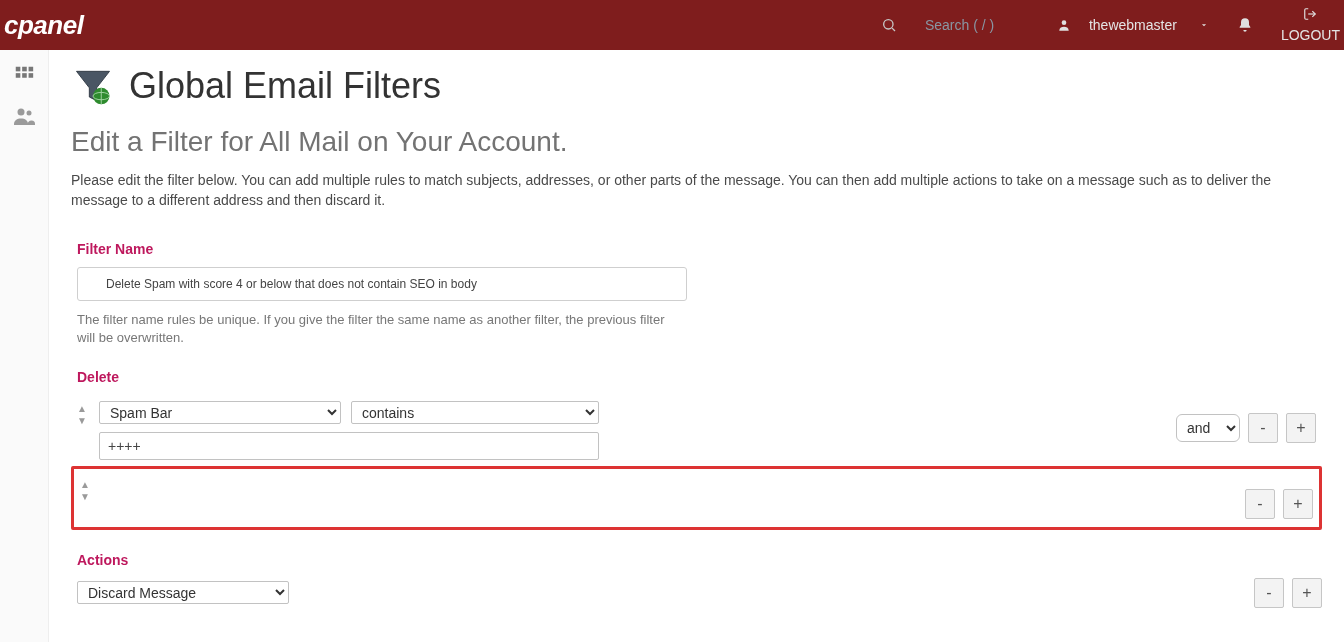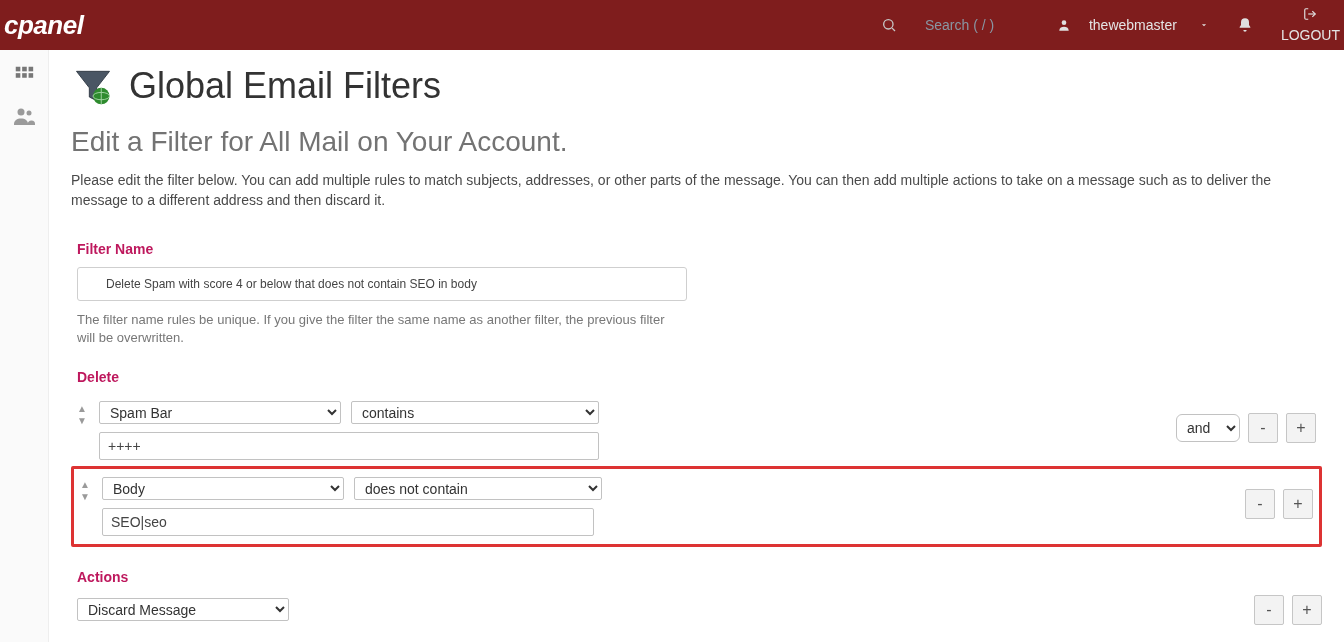--- a/index.html
+++ b/index.html
@@ -355,27 +355,20 @@
             <div class="right-controls">
               <select class="sel sel-logic"><option>and</option></select>
               <button class="square-btn">-</button>
               <button class="square-btn">+</button>
             </div>
           </div>
           <div class="rule-row highlighted">
             <div class="arrow-col">
               <span class="tri">▲</span>
               <span class="tri">▼</span>
-            </div>
-            <div class="rule-inputs">
-              <div class="rule-selects">
-                <select class="sel sel-field"><option>Body</option></select>
-                <select class="sel sel-op"><option>does not contain</option></select>
-              </div>
-              <input class="rule-value narrow" type="text" value="SEO|seo" style="">
             </div>
             <div class="right-controls">
               <button class="square-btn">-</button>
               <button class="square-btn">+</button>
             </div>
           </div>
         </div>
     </div>
 
     <div class="section">

